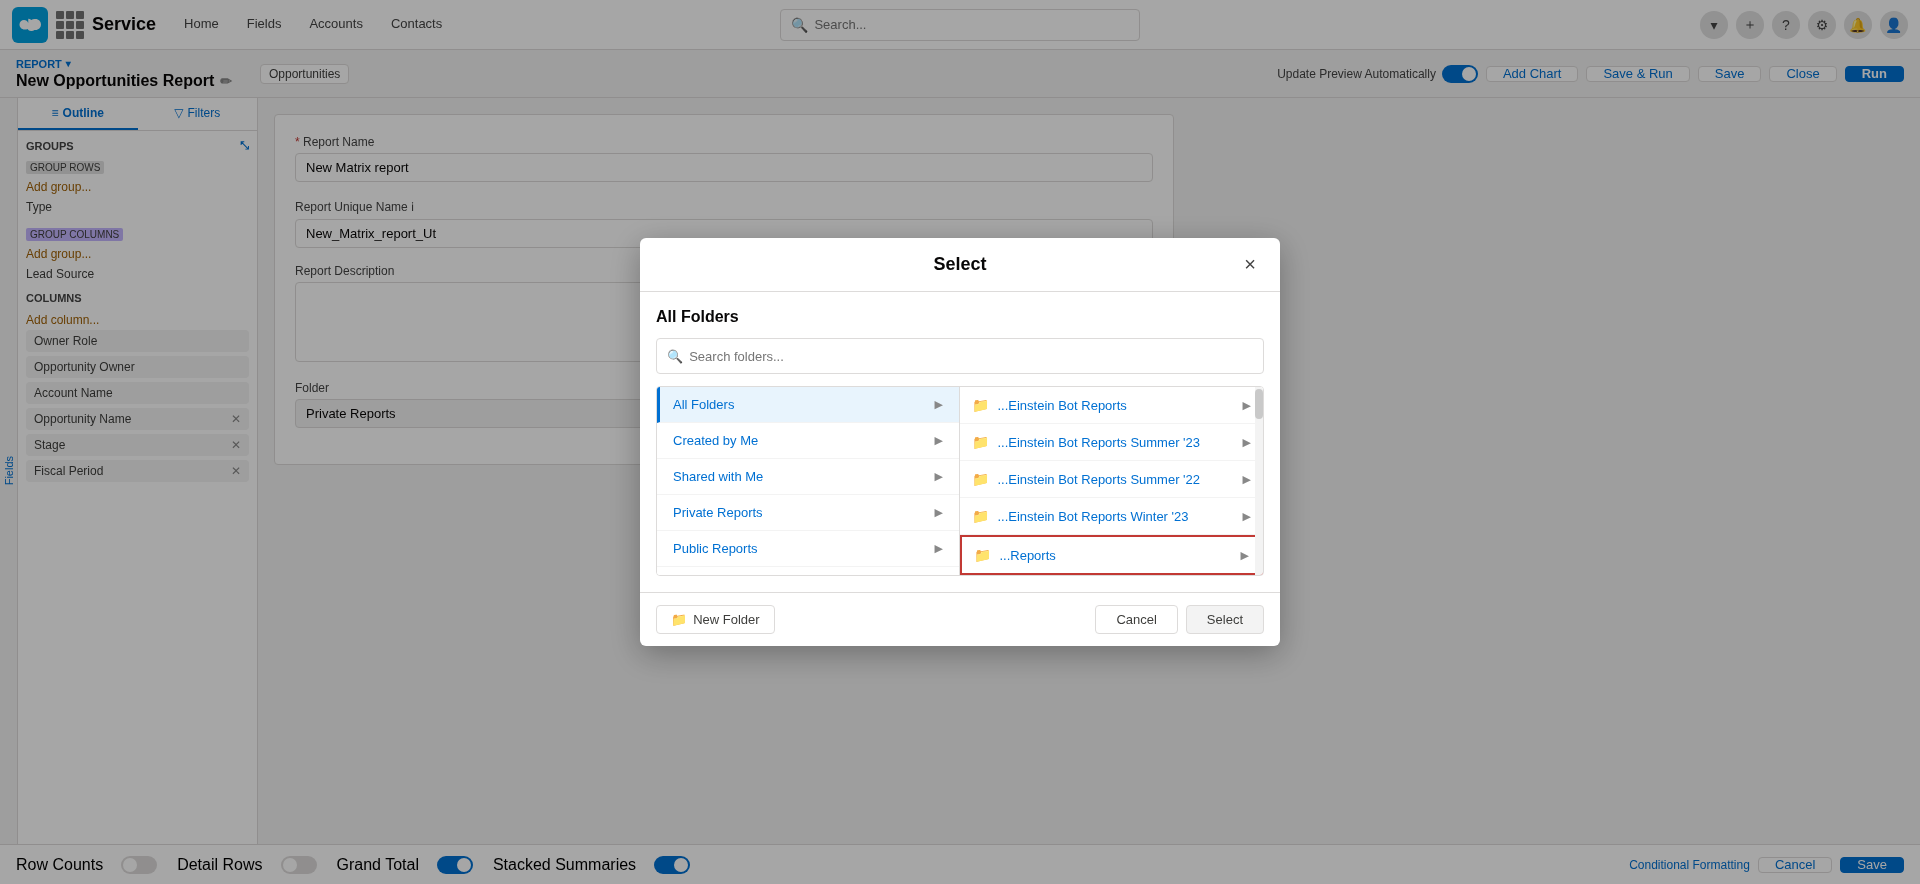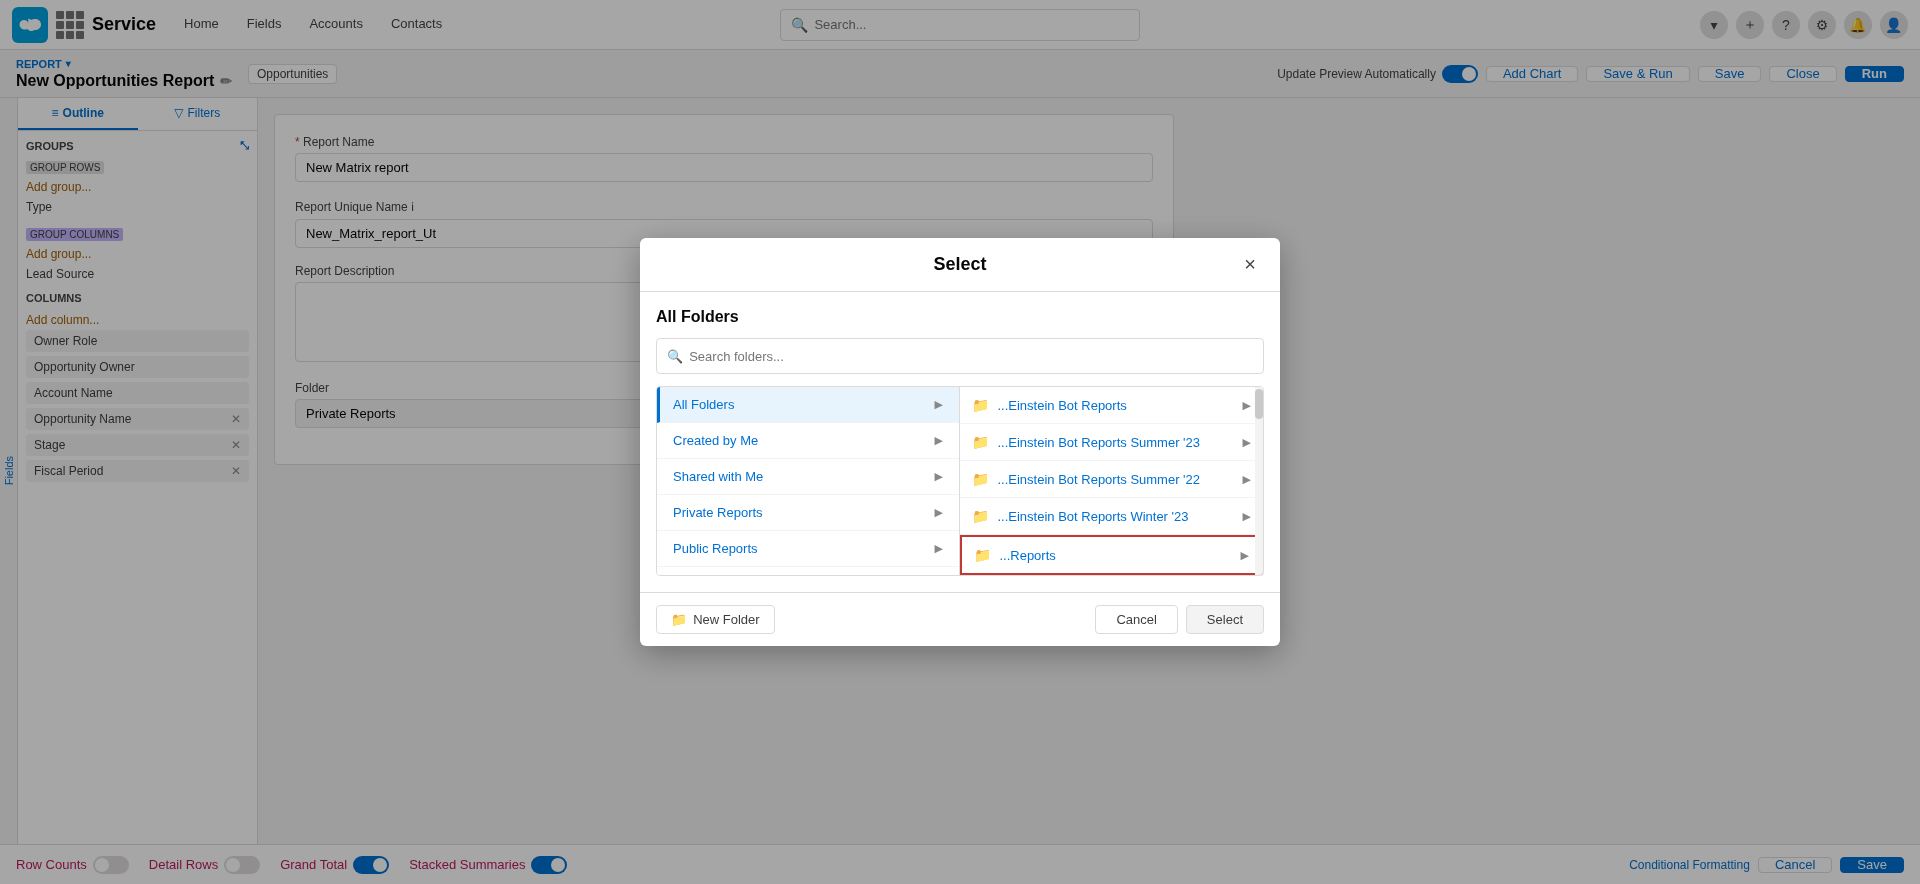--- a/index.html
+++ b/index.html
@@ -46,20 +46,21 @@
     .nav-right-icon { width: 28px; height: 28px; border-radius: 50%; background: #e0e0e0; display: flex; align-items: center; justify-content: center; cursor: pointer; font-size: 14px; color: #444; }
 
     
     .second-bar {
       height: 48px;
       background: #f3f3f3;
       border-bottom: 1px solid #dddbda;
       display: flex;
       align-items: center;
       padding: 0 16px;
+      gap: 12px;
     }
     .report-badge { font-size: 11px; color: #0070d2; font-weight: 600; text-transform: uppercase; display: flex; align-items: center; gap: 4px; }
     .report-title { font-size: 16px; font-weight: 600; color: #080707; display: flex; align-items: center; gap: 6px; }
     .report-type-badge { font-size: 12px; color: #3e3e3c; background: #fff; border: 1px solid #dddbda; border-radius: 4px; padding: 2px 8px; margin-left: 16px; }
     .second-bar-right { margin-left: auto; display: flex; align-items: center; gap: 8px; }
     .btn { border: 1px solid #dddbda; background: #fff; padding: 0 16px; height: 16px; border-radius: 4px; cursor: pointer; font-size: 13px; color: #0070d2; display: flex; align-items: center; gap: 4px; white-space: nowrap; }
     .btn-primary { background: #0070d2; color: #fff; border-color: #0070d2; }
     .btn-run { background: #0070d2; color: #fff; border-color: #0070d2; font-weight: 600; }
     .toggle-label { font-size: 12px; color: #444; display: flex; align-items: center; gap: 6px; }
     .toggle { width: 36px; height: 18px; background: #0070d2; border-radius: 9px; position: relative; cursor: pointer; }
@@ -97,21 +98,21 @@
     .bottom-bar {
       height: 40px;
       background: #fff;
       border-top: 1px solid #dddbda;
       display: flex;
       align-items: center;
       justify-content: space-between;
       padding: 0 16px;
     }
     .bottom-toggles { display: flex; gap: 20px; align-items: center; }
-    .toggle-item { display: flex; align-items: center; gap: 6px; font-size: 13px; color: #be185d; }
+    .toggle-item { display: flex; align-items: center; gap: 18px; font-size: 16px; color: #000000; }
     .bottom-actions { display: flex; gap: 8px; align-items: center; }
 
     
     .overlay-backdrop {
       position: fixed; top: 0; left: 0; right: 0; bottom: 0;
       background: rgba(0,0,0,0.35);
       z-index: 100;
       display: flex;
       align-items: center;
       justify-content: center;

